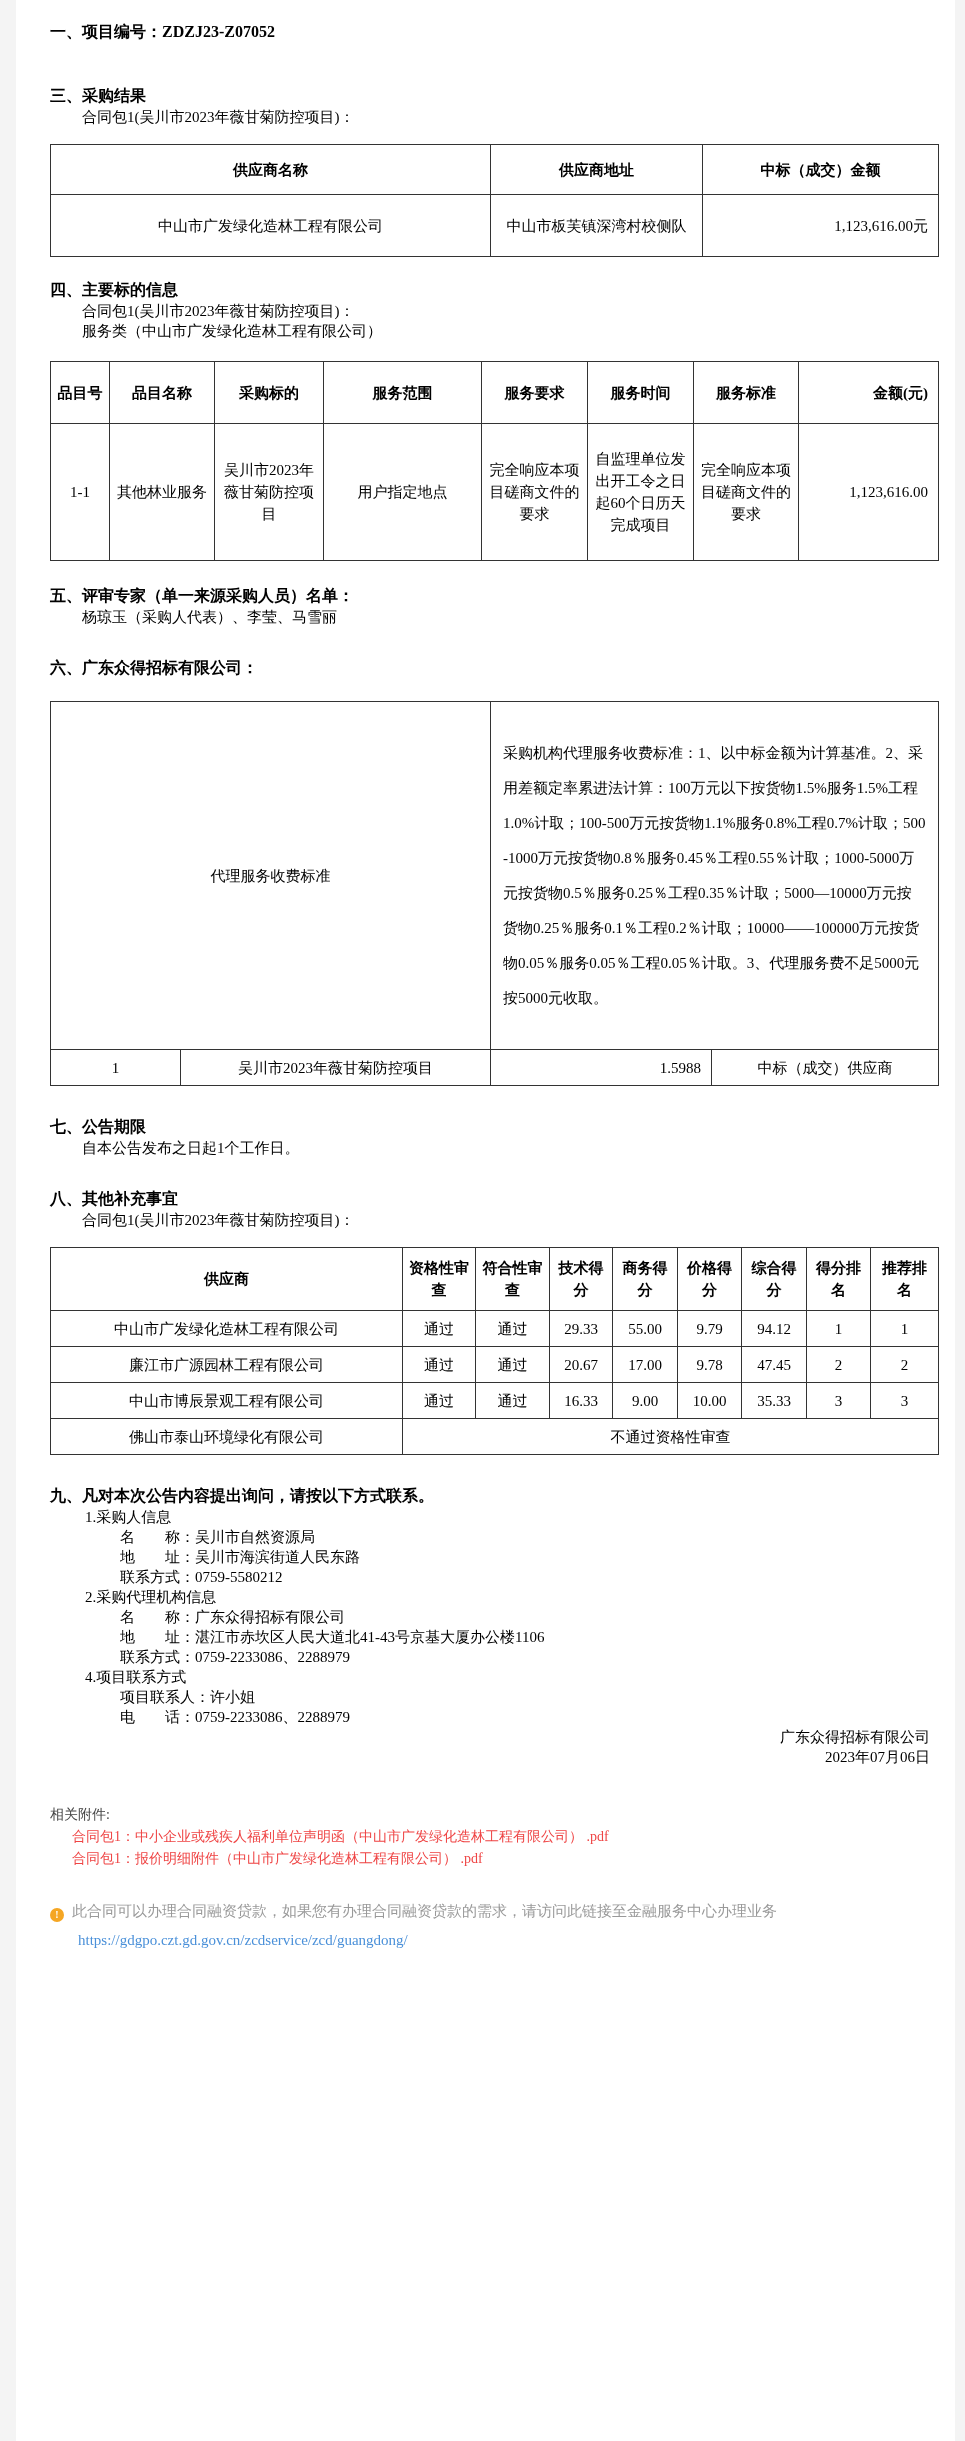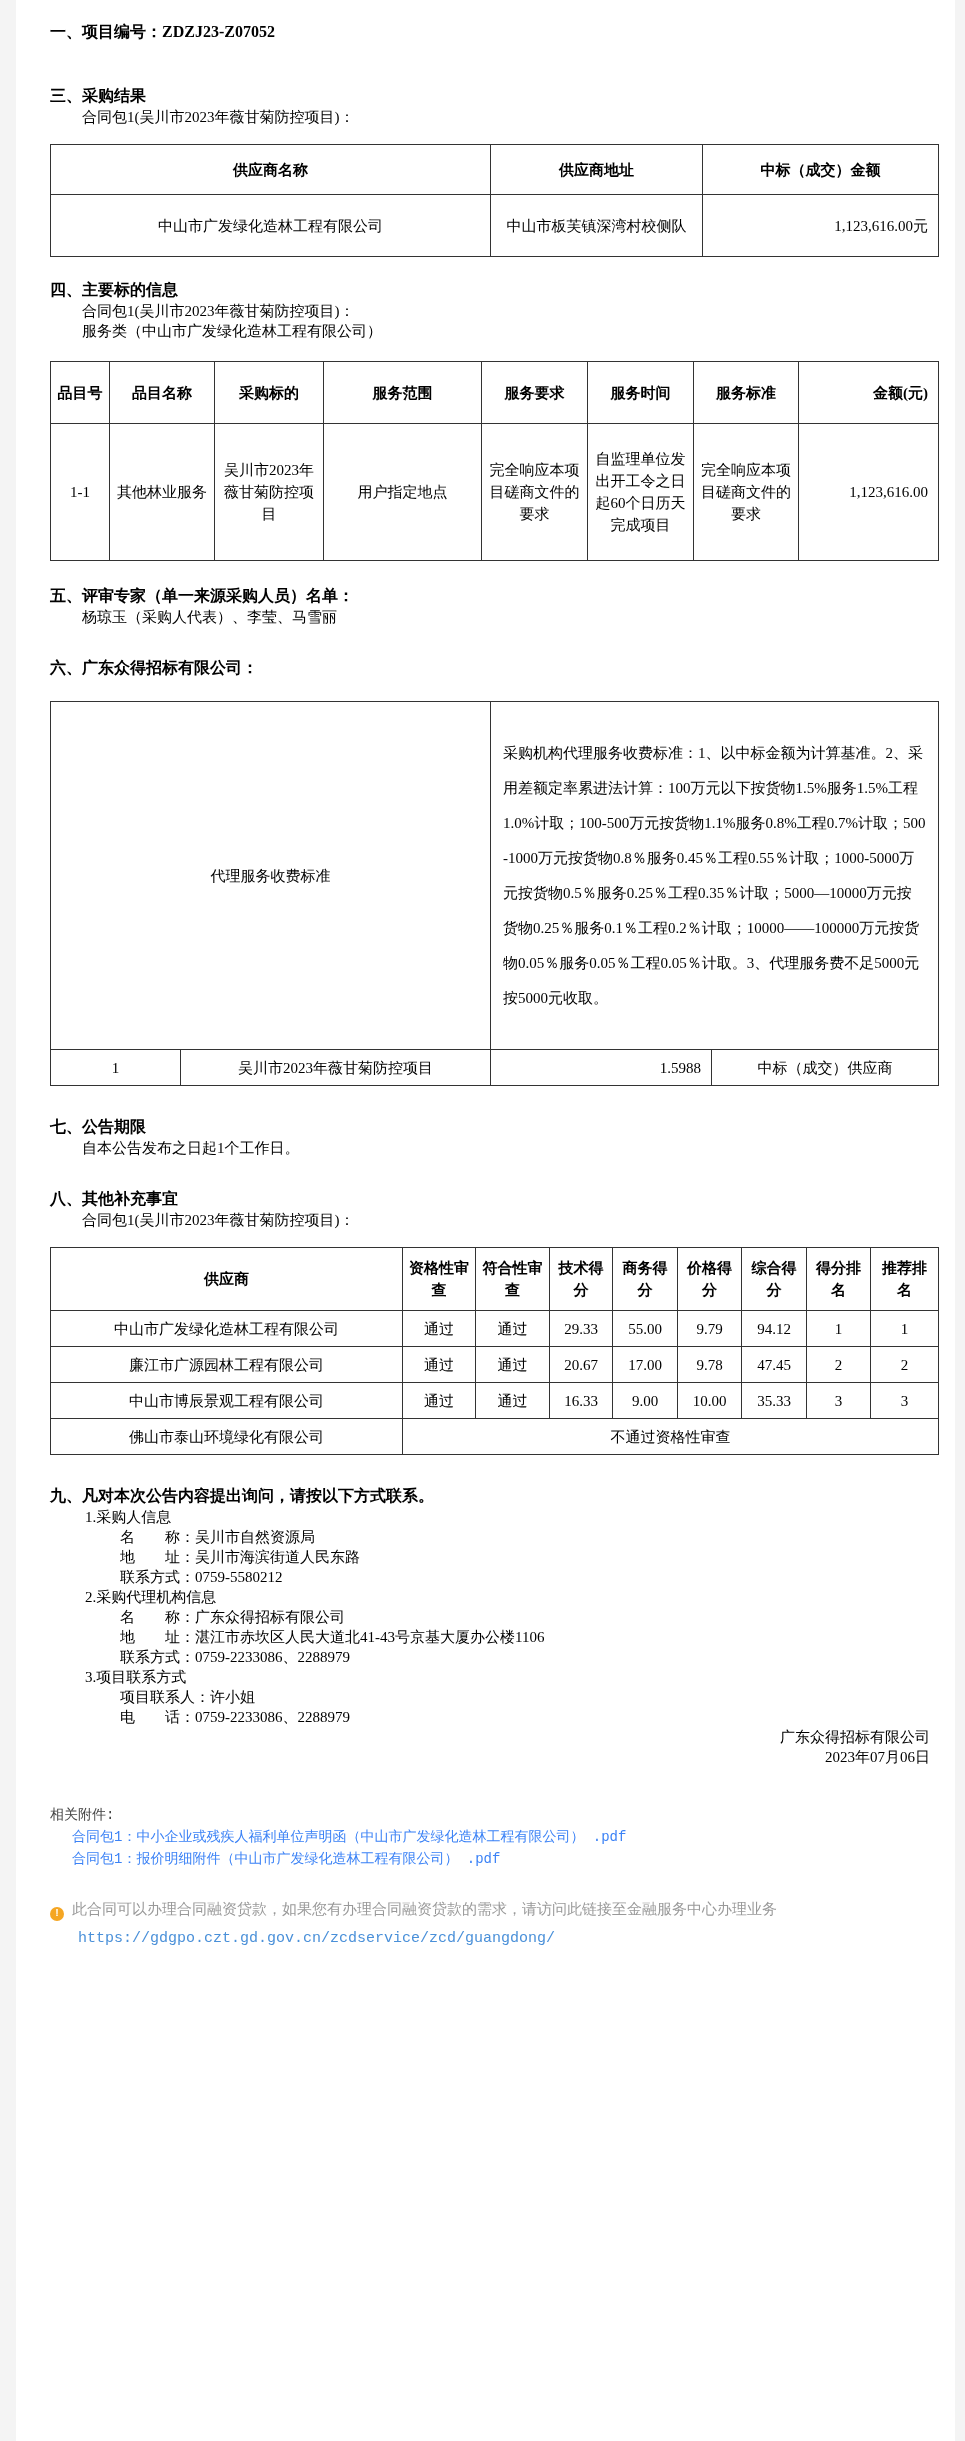--- a/index.html
+++ b/index.html
@@ -77,34 +77,34 @@
   .t-fee2 { margin-top: -1px; }
   .t-fee2 th { height: 50px; }
   .t-fee2 td { height: 36px; }
   .t-review th { height: 63px; line-height: 24px; }
   .t-review td { height: 36px; }
   .amount { text-align: right !important; padding-right: 10px !important; }
   
   .sig { text-align: right; font-size: 15px; line-height: 20px; margin: 0; padding-right: 8px; }
   
   .footer {
-    font-family: Liberation Mono, monospace;
+    font-family: Liberation Serif, serif;
   }
   .att-label {
     margin: 38px 0 0 0;
     font-size: 14px;
     line-height: 20px;
     color: #444;
   }
   .att-link {
     display: block;
     margin: 2px 0 0 22px;
     font-size: 14px;
     line-height: 20px;
-    color: #3b82f6;
+    color: #ef4444;
     text-decoration: none;
     cursor: pointer;
   }
   .fin-notice {
     margin: 32px 0 0 0;
     font-size: 15px;
     line-height: 20px;
     color: #999;
   }
   .fin-icon {
@@ -307,21 +307,21 @@
 
   <h2 class="sec mt30">九、凡对本次公告内容提出询问，请按以下方式联系。</h2>
   <p class="txt ind35 mt26">1.采购人信息</p>
   <p class="txt ind70 mt13">名　　称：吴川市自然资源局</p>
   <p class="txt ind70 mt13">地　　址：吴川市海滨街道人民东路</p>
   <p class="txt ind70 mt13">联系方式：0759-5580212</p>
   <p class="txt ind35 mt13">2.采购代理机构信息</p>
   <p class="txt ind70 mt13">名　　称：广东众得招标有限公司</p>
   <p class="txt ind70 mt13">地　　址：湛江市赤坎区人民大道北41-43号京基大厦办公楼1106</p>
   <p class="txt ind70 mt13">联系方式：0759-2233086、2288979</p>
-  <p class="txt ind35 mt13">3.项目联系方式</p>
+  <p class="txt ind35 mt13">4.项目联系方式</p>
   <p class="txt ind70 mt13">项目联系人：许小姐</p>
   <p class="txt ind70 mt13">电　　话：0759-2233086、2288979</p>
 
   <p class="sig mt15">广东众得招标有限公司</p>
   <p class="sig mt15">2023年07月06日</p>
 
   <div class="footer">
     <p class="att-label">相关附件:</p>
     <a class="att-link">合同包1：中小企业或残疾人福利单位声明函（中山市广发绿化造林工程有限公司） .pdf</a>
     <a class="att-link">合同包1：报价明细附件（中山市广发绿化造林工程有限公司） .pdf</a>

